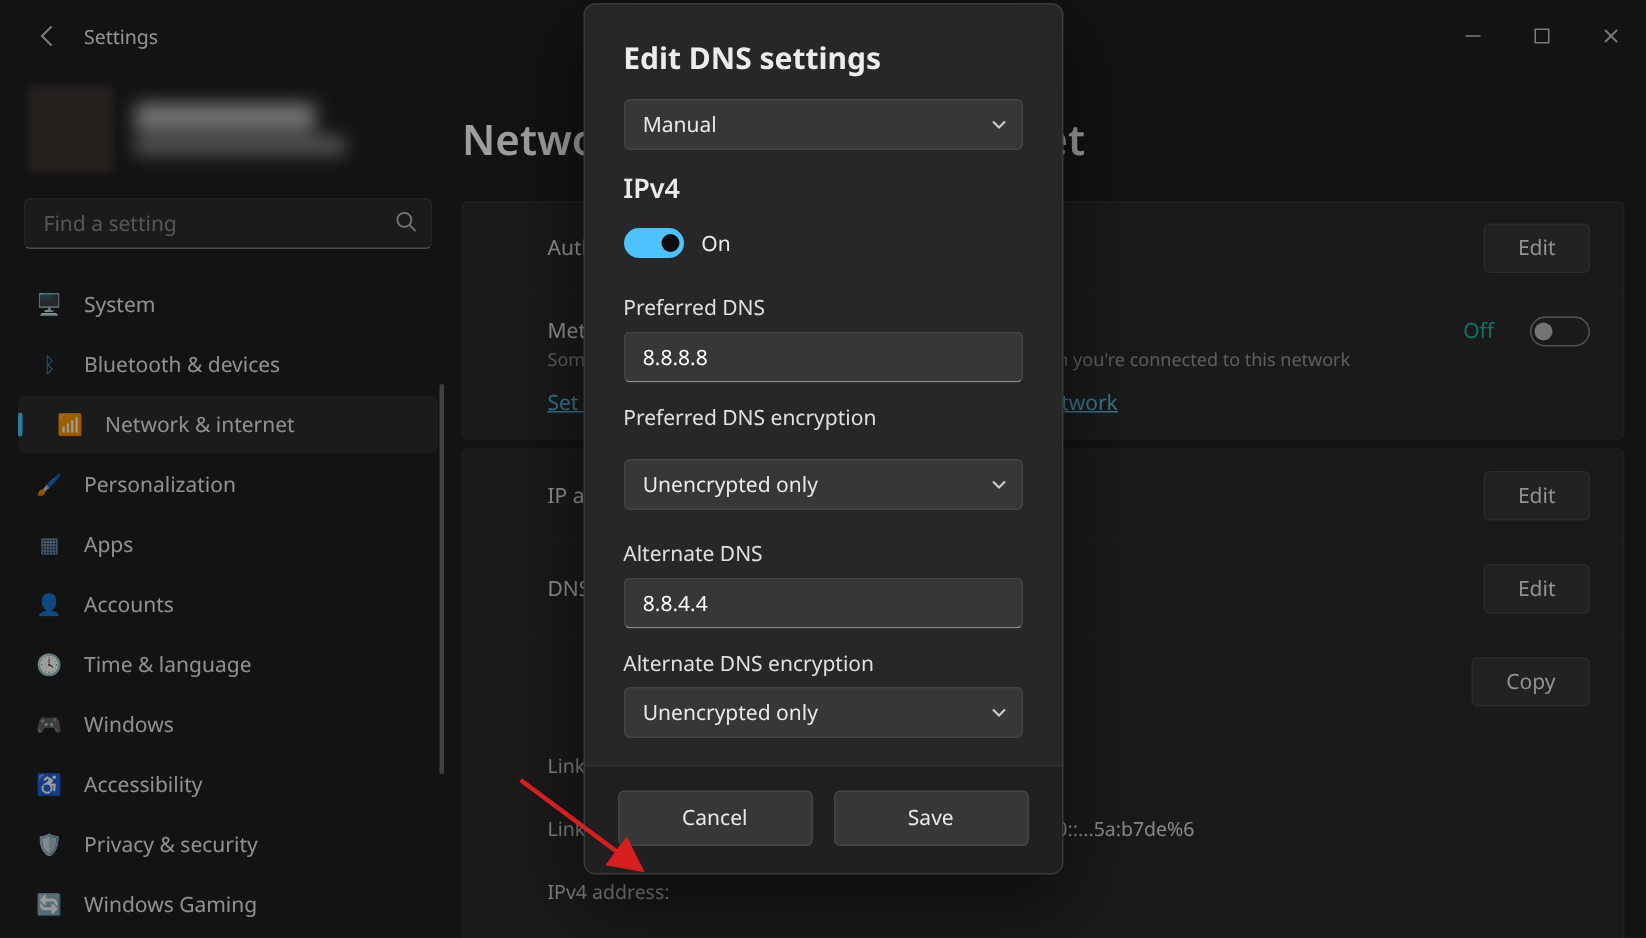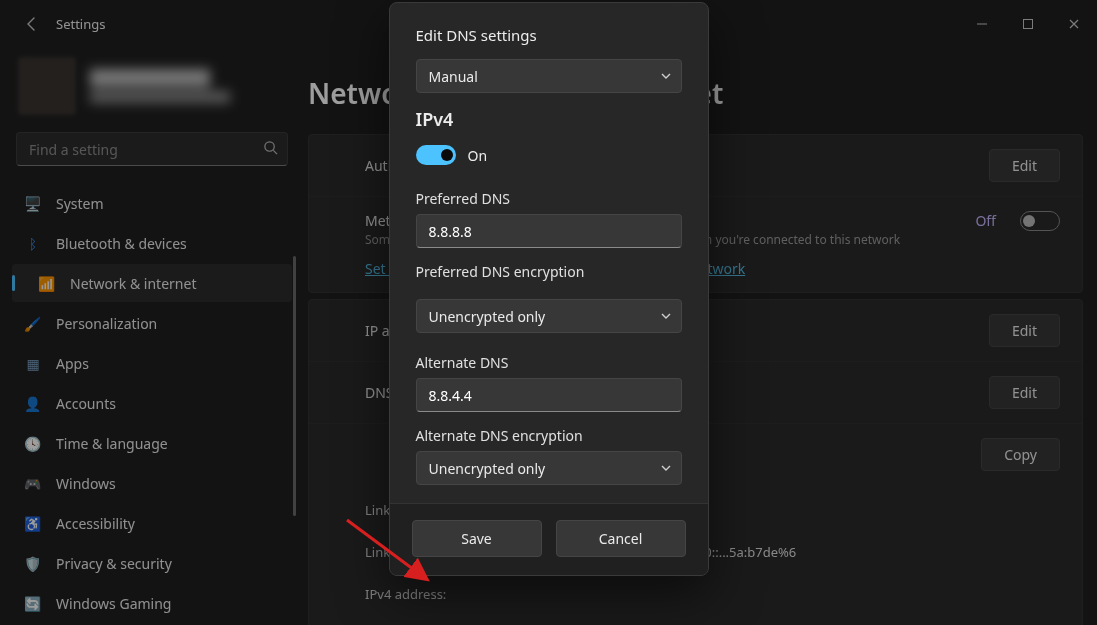--- a/index.html
+++ b/index.html
@@ -41,32 +41,32 @@
 .page-title { font-size: 28px; font-weight: 600; color: #ffffff; margin-bottom: 22px; overflow:hidden; white-space:nowrap; }
 
 .card { background: #2b2b2b; border: 1px solid #333; border-radius: 4px; margin-bottom: 6px; }
 .row { display: flex; align-items: center; min-height: 60px; padding: 14px 22px 14px 56px; border-top: 1px solid #303030; position:relative; gap:16px; }
 .row:first-child{ border-top:none; }
 .row-label { font-size: 14px; color: #e8e8e8; }
 .row-sub { font-size: 12px; color: #9a9a9a; line-height:1.4; }
 .row-left { display:flex; flex-direction:column; gap:2px; flex:1; min-width:0; }
 .btn { background:#373737; border:1px solid #454545; color:#eaeaea; font-size:14px; padding:6px 22px; border-radius:4px; cursor:pointer; }
 .link { color:#56bfe8; font-size:14px; }
-.off-label{ color:#c4b5fd; font-size:14px; margin-right:8px;}
+.off-label{ color:#14b8a6; font-size:14px; margin-right:8px;}
 .switch-off{ width:40px; height:20px; border-radius:10px; border:1px solid #888; background:#2b2b2b; display:inline-flex; align-items:center; padding:2px;}
 .switch-off .knob{ width:12px; height:12px; border-radius:50%; background:#bbb; }
 
 .details .drow { display:flex; padding:4px 22px 4px 56px; font-size:13px; color:#dedede; }
 .details .drow .dk { width: 320px; color:#d0d0d0; }
 
 
 .overlay { position:absolute; inset:0; background: rgba(0,0,0,0.38); display:flex; justify-content:center; align-items:flex-start; }
 .dialog { width:320px; background:#272727; border:1px solid #3a3a3a; border-radius:8px; margin-top:2px; display:flex; flex-direction:column; box-shadow:0 18px 50px rgba(0,0,0,0.55); overflow:hidden; }
 .dlg-body{ padding:22px 26px 18px 26px; display:flex; flex-direction:column; gap:14px; }
-.dlg-title{ font-size:15px; font-weight:400; }
+.dlg-title{ font-size:20px; font-weight:700; }
 .select { position:relative; }
 .select .sel { width:100%; height:34px; background:#373737; border:1px solid #454545; border-radius:4px; color:#eaeaea; padding:0 12px; display:flex; align-items:center; font-size:14px; }
 .select .chev { position:absolute; right:10px; top:50%; transform:translateY(-50%); color:#cfcfcf; }
 .section-h { font-size:18px; font-weight:600; }
 .tog-row{ display:flex; align-items:center; gap:12px; }
 .switch-on{ width:40px; height:20px; border-radius:10px; background:#4cc2ff; display:inline-flex; align-items:center; justify-content:flex-end; padding:3px; cursor:pointer;}
 .switch-on .knob{ width:12px; height:12px; border-radius:50%; background:#0b0b0b; }
 .tog-label{ font-size:14px; }
 .fld-label{ font-size:14px; color:#e0e0e0; }
 .txt { width:100%; height:34px; background:#373737; border:1px solid #454545; border-bottom:1px solid #8a8a8a; border-radius:4px; color:#fff; padding:0 12px; font-size:14px; }
@@ -277,22 +277,22 @@
         <div class="fld-label">Alternate DNS encryption</div>
         <div class="select">
           <div class="sel">Unencrypted only</div>
           <span class="chev"><svg width="12" height="12" viewBox="0 0 12 12">
                 <path d="M2 4 L6 8 L10 4" stroke="currentColor" stroke-width="1.4" fill="none"></path>
               </svg></span>
         </div>
       </div>
     </div>
     <div class="dlg-actions">
+      <button class="btn">Cancel</button>
       <button class="btn">Save</button>
-      <button class="btn">Cancel</button>
     </div>
   </div>
 </div>
 
 <div class="arrow-anno">
   <svg width="110" height="90">
       <defs>
         <marker id="ah" markerWidth="8" markerHeight="8" refX="6" refY="4" orient="auto">
           <path d="M0 0 L8 4 L0 8 Z" fill="#d81f1f"></path>
         </marker>

